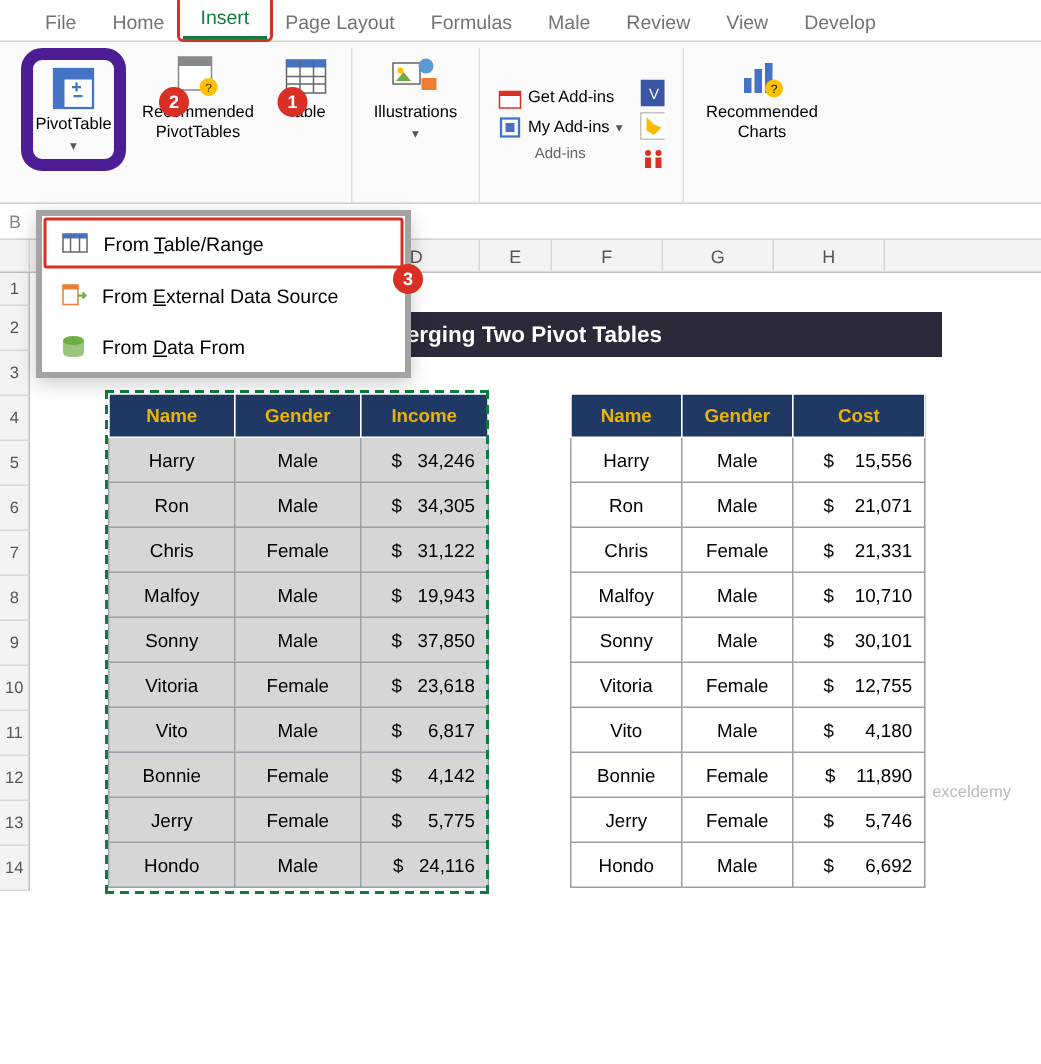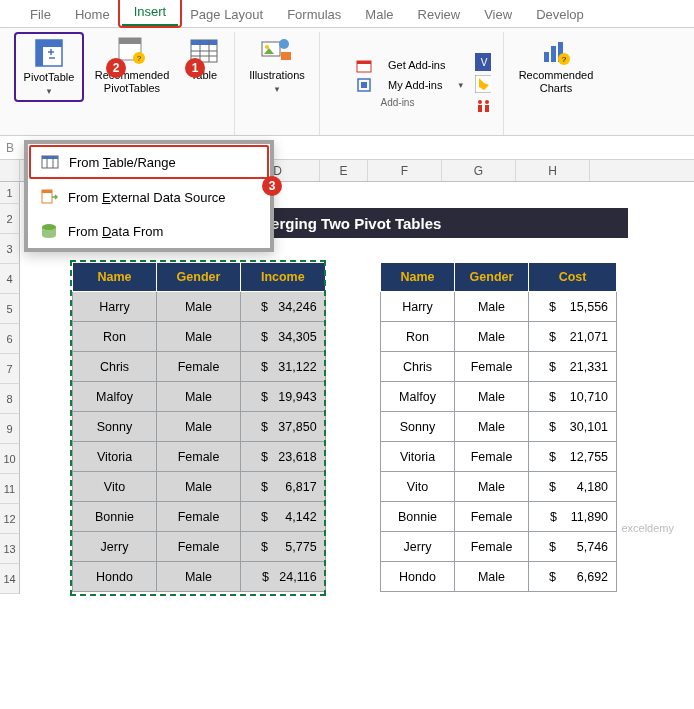--- a/index.html
+++ b/index.html
@@ -65,22 +65,22 @@
       justify-content: flex-start;
       width: 70px;
       padding: 3px 2px;
       cursor: pointer;
       text-align: center;
       font-size: 11px;
       line-height: 1.2;
       gap: 2px;
     }
     .ribbon-big-btn.highlighted {
-      border: 2px solid #4c1d95;
-      border-radius: 4px;
+      border: 8px solid #4c1d95;
+      border-radius: 14px;
     }
     .ribbon-icon {
       width: 32px; height: 32px;
       display: flex; align-items: center; justify-content: center;
     }
     .group-label {
       font-size: 10px;
       color: #666;
       text-align: center;
       margin-top: auto;
@@ -88,24 +88,23 @@
     }
     .addins-col {
       display: flex;
       flex-direction: column;
       gap: 4px;
       padding: 2px 6px;
     }
     .addins-item {
       display: flex;
       align-items: center;
-      gap: 16px;
+      gap: 4px;
       font-size: 11px;
       cursor: pointer;
-      margin-left: 24px;
     }
     .mini-icon { width: 16px; height: 16px; display:flex; align-items:center; justify-content:center;}
     
     .badge {
       position: absolute;
       width: 20px; height: 20px;
       background: #d93025;
       color: #fff;
       border-radius: 50%;
       font-size: 12px;

